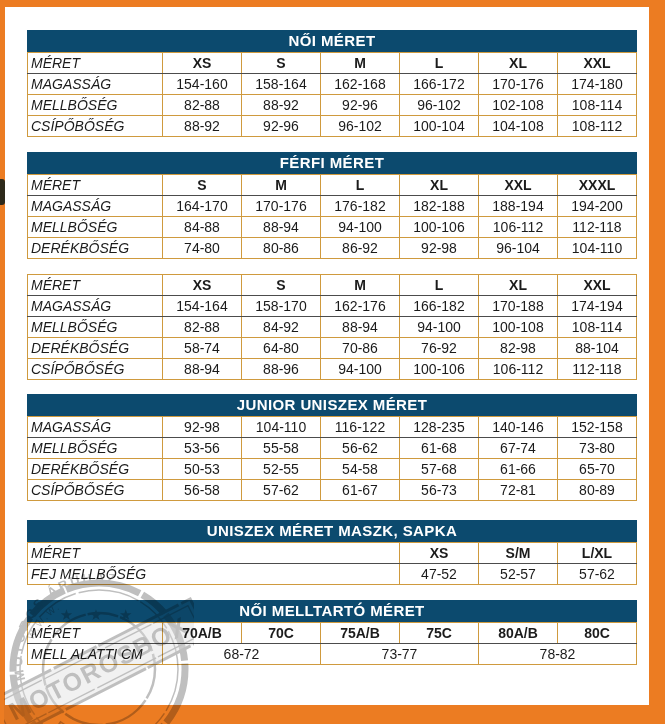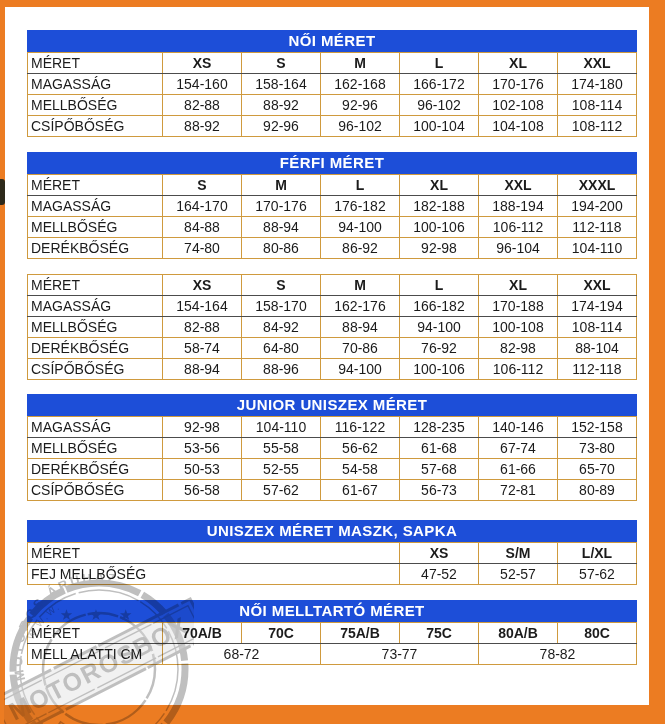--- a/index.html
+++ b/index.html
@@ -14,31 +14,31 @@
   .edge-tab{
     position:absolute;left:0;top:179px;width:5px;height:26px;background:#2e2a1b;
     border-radius:0 3px 3px 0;z-index:11;
   }
   .content{position:absolute;left:5px;top:7px;width:644px;padding-top:23px;z-index:1;}
   section.size-table{margin-left:22px;width:610px;}
   section.m15{margin-bottom:15px;}
   section.m14{margin-bottom:14px;}
   section.m19{margin-bottom:19px;}
   .band{
-    height:22px;background:#1d4ed8;color:#ffffff;text-align:center;
+    height:22px;background:#0c4a6e;color:#ffffff;text-align:center;
     font-weight:bold;font-size:15px;line-height:22px;letter-spacing:.4px;
   }
   table{border-collapse:collapse;table-layout:fixed;width:610px;}
   col.c-label{width:135px;}
   col.c-size{width:79px;}
   td{
     border:1px solid #cf9a3e;height:20px;line-height:20px;padding:0;
     font-size:14px;color:#1b1b1b;text-align:center;white-space:nowrap;overflow:hidden;
   }
-  td.label-cell{text-align:left;padding-left:3px;}
+  td.label-cell{text-align:left;padding-left:3px;font-style:italic;}
   tr.header-row td.size-cell{font-weight:bold;}
   tbody tr:first-child td{border-bottom-color:#4c4c4c;}
   section.dark-second tbody tr:nth-child(2) td{border-bottom-color:#4c4c4c;}
   .stamp{
     position:absolute;left:4px;top:574px;width:190px;height:190px;z-index:20;
     mix-blend-mode:multiply;opacity:.55;pointer-events:none;
   }
   .stamp text{font-family:"Liberation Sans",sans-serif;fill:#8a8a8a;}
 </style>
 </head>

